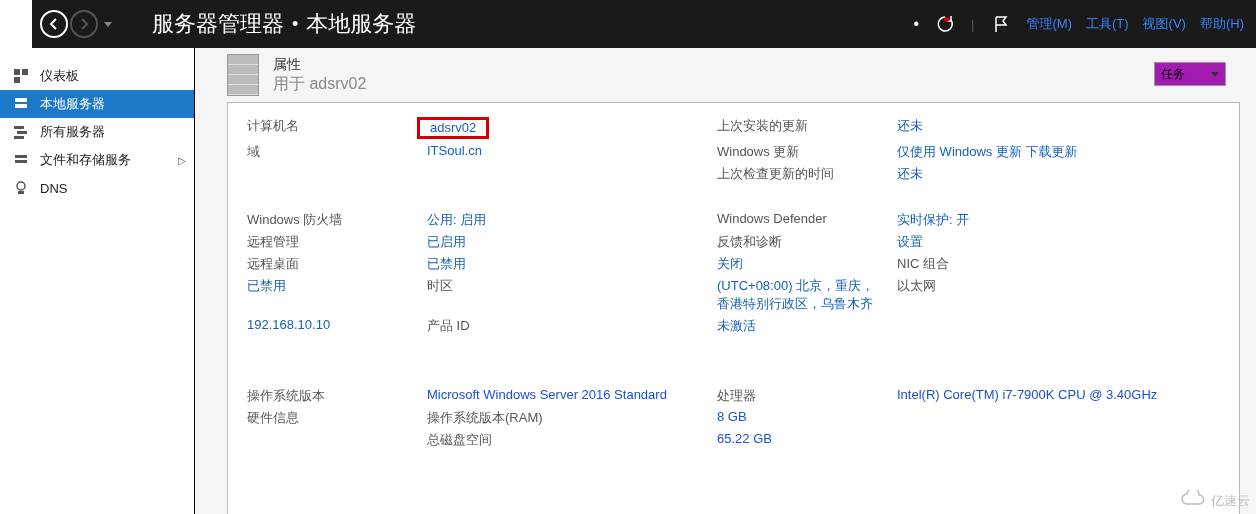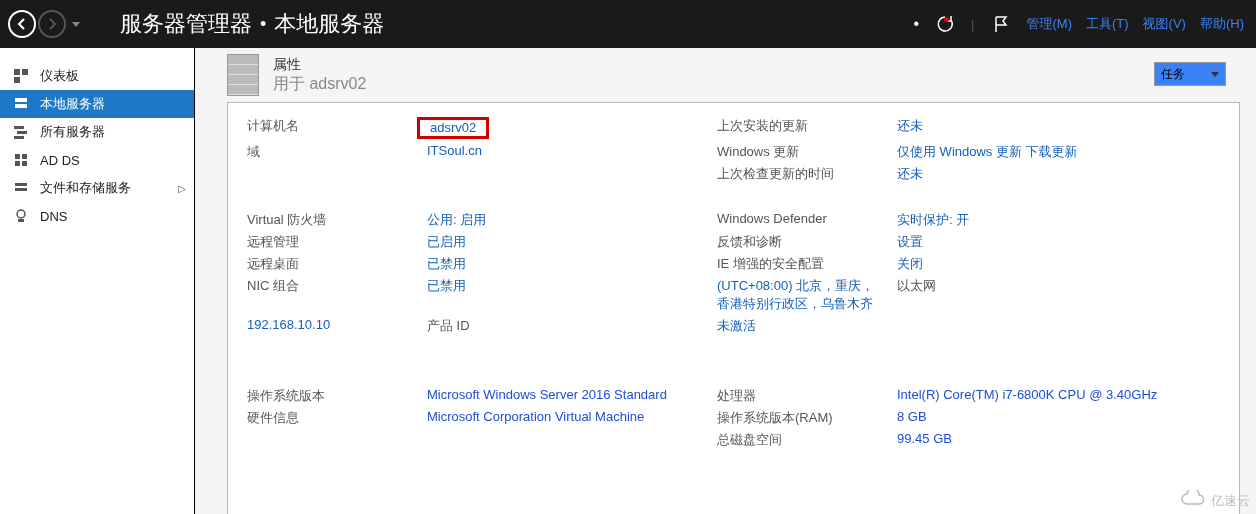--- a/index.html
+++ b/index.html
@@ -4,20 +4,21 @@
 <style>
   * { box-sizing: border-box; margin: 0; padding: 0; font-family: "Microsoft YaHei", "Segoe UI", sans-serif; }
   html, body { width: 1256px; height: 514px; overflow: hidden; background: #fff; }
   .topbar {
     height: 48px;
     background: #1a1a1a;
     display: flex;
     align-items: center;
     color: #fff;
     position: relative;
+    margin-left: 32px;
   }
   .nav-arrows { display: flex; align-items: center; padding-left: 8px; }
   .arrow-circle {
     width: 28px; height: 28px; border: 2px solid #fff; border-radius: 50%;
     display: inline-flex; align-items: center; justify-content: center;
     font-size: 16px; margin-right: 2px; color:#fff;
     cursor: pointer;
   }
   .arrow-circle.disabled { border-color: #555; color:#555; cursor:default;}
   .drop-tri { width:0;height:0;border-left:4px solid transparent;border-right:4px solid transparent;border-top:5px solid #888;margin-left:4px;}
@@ -49,21 +50,21 @@
   .props-header .icon-stack {
     width:32px; height:42px; background:#bbb; 
     background: repeating-linear-gradient(#bbb 0 9px,#ddd 9px 10px);
     border:1px solid #999;
   }
   .props-header .titles { margin-left:14px; }
   .props-header .t1 { font-size:14px; color:#333; }
   .props-header .t2 { font-size:16px; color:#888; }
   .tasks-btn {
     position:absolute; right:30px; top:14px;
-    height:24px; width:72px; background:#3b82f6; border:1px solid #999;
+    height:24px; width:72px; background:#a21caf; border:1px solid #999;
     font-size:12px; display:flex; align-items:center; justify-content:space-between;
     padding:0 6px; cursor:pointer;
   }
   .tasks-btn .dd { width:0;height:0;border-left:4px solid transparent;border-right:4px solid transparent;border-top:5px solid #333;}
   .panel {
     margin:0 16px 0 32px;
     background:#fff;
     border:1px solid #b8b8b8;
     height:488px;
     padding: 14px 24px 0 19px;
@@ -160,31 +161,20 @@
     </div>
     <div class="sb-item">
       <span class="icon">
         <svg width="16" height="16" viewBox="0 0 16 16">
             <rect x="1" y="2" width="10" height="3" fill="#555"></rect>
             <rect x="4" y="7" width="10" height="3" fill="#555"></rect>
             <rect x="1" y="12" width="10" height="3" fill="#555"></rect>
           </svg>
       </span>
       <span>所有服务器</span>
-    </div>
-    <div class="sb-item">
-      <span class="icon">
-        <svg width="16" height="16" viewBox="0 0 16 16">
-            <rect x="2" y="2" width="5" height="5" fill="#555"></rect>
-            <rect x="9" y="2" width="5" height="5" fill="#555"></rect>
-            <rect x="2" y="9" width="5" height="5" fill="#555"></rect>
-            <rect x="9" y="9" width="5" height="5" fill="#555"></rect>
-          </svg>
-      </span>
-      <span>AD DS</span>
     </div>
     <div class="sb-item">
       <span class="icon">
         <svg width="16" height="16" viewBox="0 0 16 16">
             <rect x="2" y="3" width="12" height="3" fill="#555"></rect>
             <rect x="2" y="8" width="12" height="3" fill="#555"></rect>
           </svg>
       </span>
       <span>文件和存储服务</span>
       <span class="sb-chevron">▷</span>
@@ -228,61 +218,60 @@
         <div class="label">Windows 更新</div>
         <div class="link">仅使用 Windows 更新 下载更新</div>
 
         <div></div>
           <div></div>
         <div class="label">上次检查更新的时间</div>
         <div class="link">还未</div>
 
         <div class="spacer"></div>
 
-        <div class="label">Virtual 防火墙</div>
+        <div class="label">Windows 防火墙</div>
         <div class="link">公用: 启用</div>
         <div class="label">Windows Defender</div>
         <div class="link">实时保护: 开</div>
 
         <div class="label">远程管理</div>
         <div class="link">已启用</div>
         <div class="label">反馈和诊断</div>
         <div class="link">设置</div>
 
         <div class="label">远程桌面</div>
         <div class="link">已禁用</div>
-        <div class="label">IE 增强的安全配置</div>
         <div class="link">关闭</div>
 
         <div class="label">NIC 组合</div>
         <div class="link">已禁用</div>
+        <div class="label">时区</div>
         <div class="link">(UTC+08:00) 北京，重庆，香港特别行政区，乌鲁木齐</div>
 
         <div class="label">以太网</div>
         <div class="link">192.168.10.10</div>
         <div class="label">产品 ID</div>
         <div class="link">未激活</div>
 
         <div class="spacer"></div>
         <div class="spacer"></div>
 
         <div class="label">操作系统版本</div>
         <div class="plain">Microsoft Windows Server 2016 Standard</div>
         <div class="label">处理器</div>
-        <div class="plain">Intel(R) Core(TM) i7-6800K CPU @ 3.40GHz</div>
+        <div class="plain">Intel(R) Core(TM) i7-7900K CPU @ 3.40GHz</div>
 
         <div class="label">硬件信息</div>
-        <div class="plain">Microsoft Corporation Virtual Machine</div>
         <div class="label">操作系统版本(RAM)</div>
         <div class="plain">8 GB</div>
 
         <div></div>
           <div></div>
         <div class="label">总磁盘空间</div>
-        <div class="plain">99.45 GB</div>
+        <div class="plain">65.22 GB</div>
       </div>
     </div>
   </div>
 </div>
 
 <div class="watermark">
   <span class="wm-icon">
     <svg width="28" height="18" viewBox="0 0 28 18">
         <path d="M8 14 a5 5 0 0 1 0-10 a6 6 0 0 1 12 1 a4 4 0 0 1 0 9 Z" fill="none" stroke="#bbb" stroke-width="1.5"></path>
       </svg>

